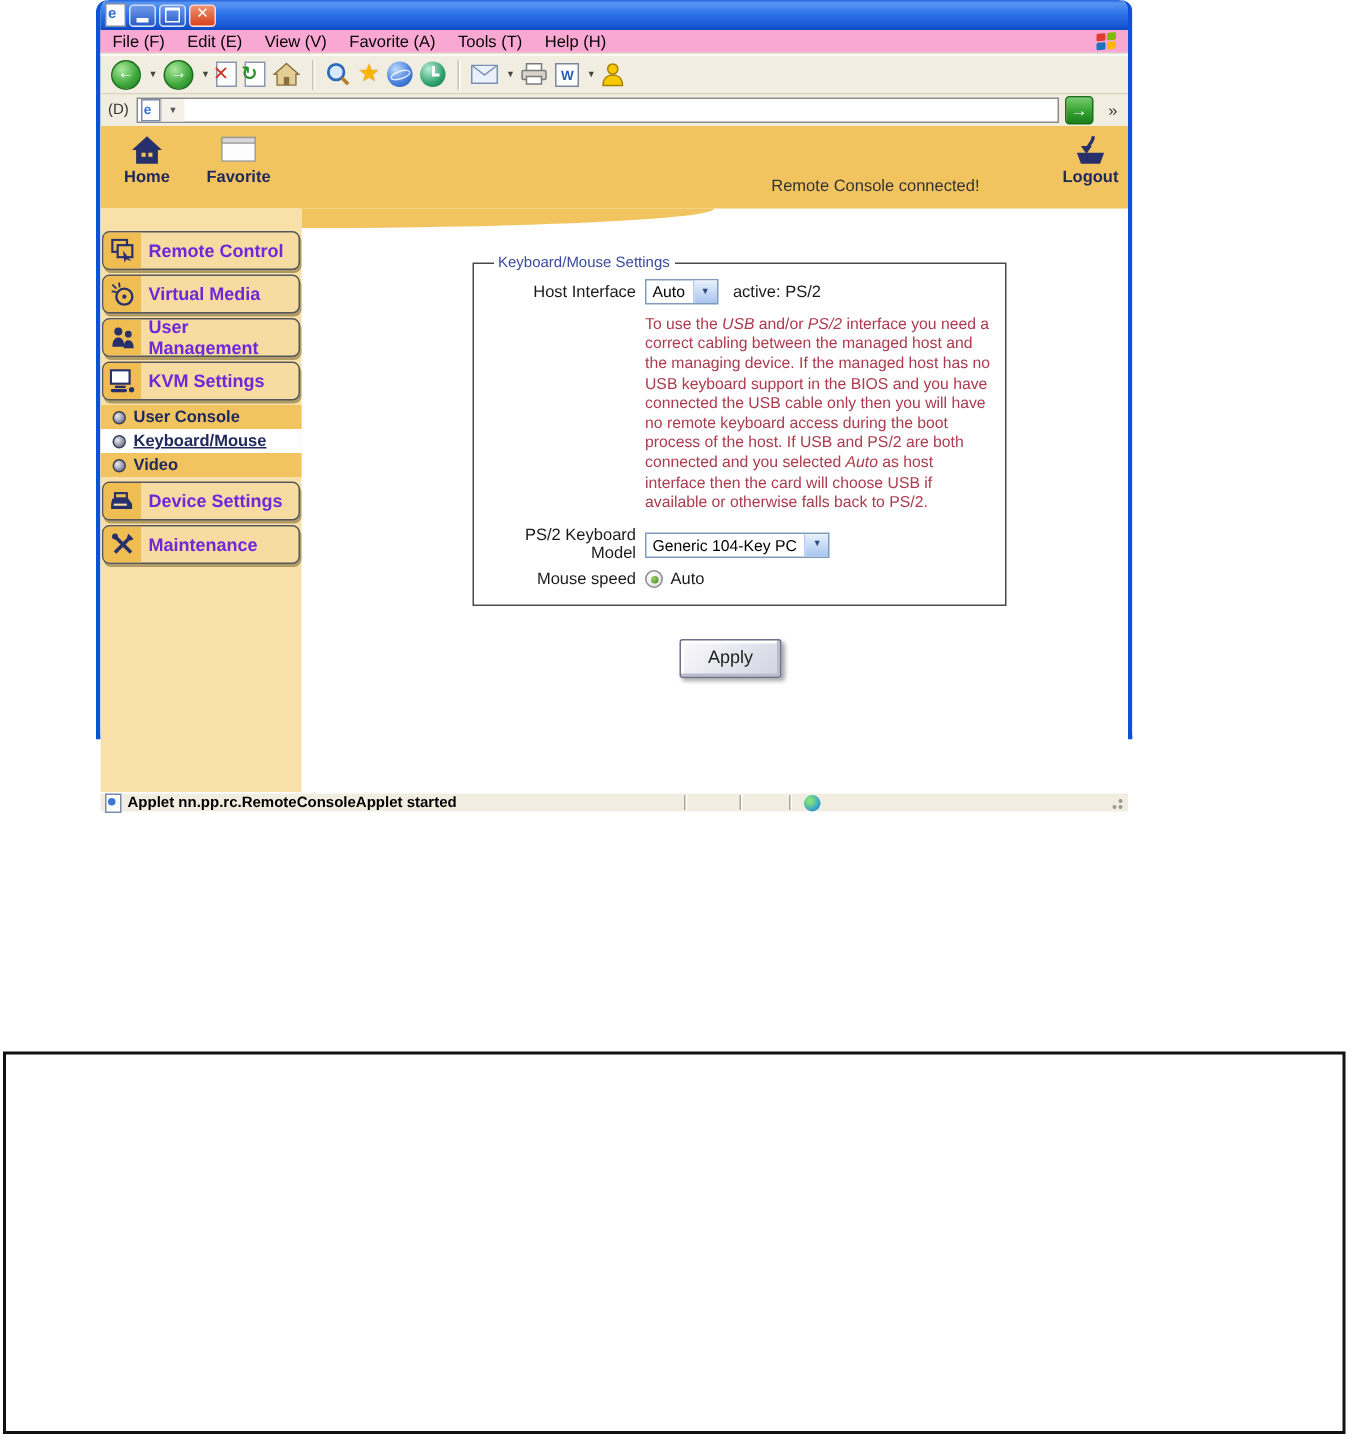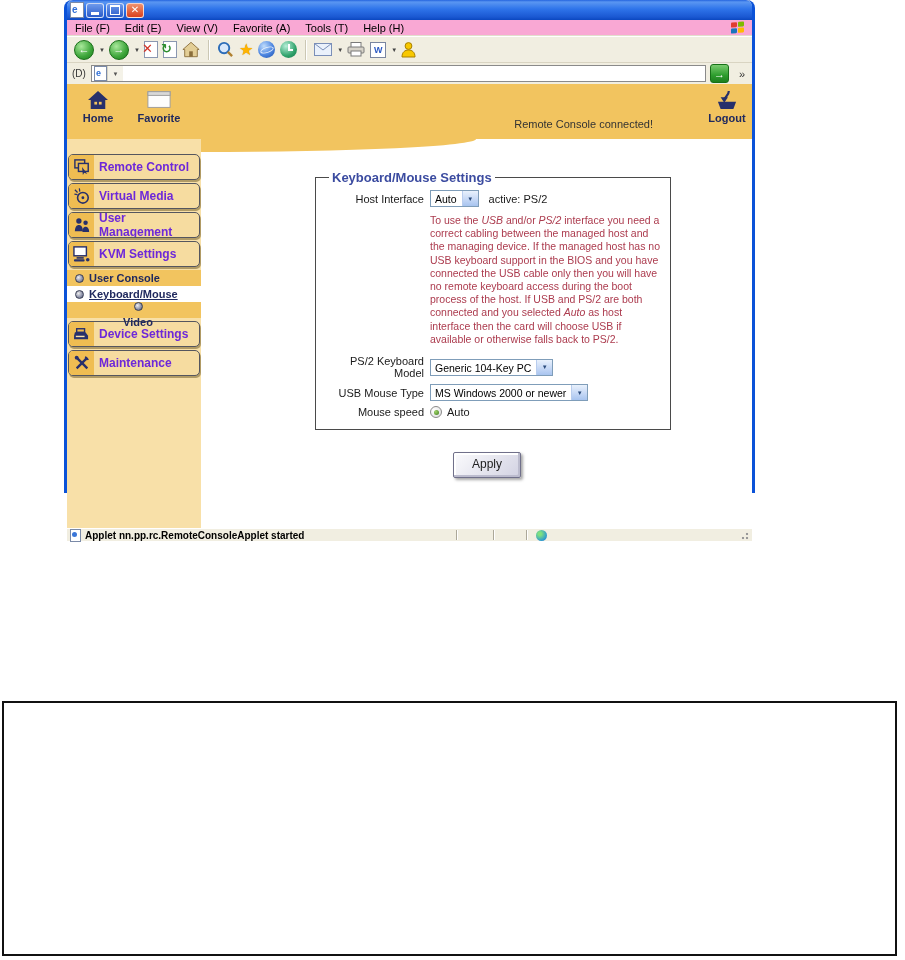--- a/index.html
+++ b/index.html
@@ -85,21 +85,21 @@
   .sub-row{height:16px;display:flex;align-items:center;gap:5px;padding-left:8px;background:#F2C45F;
     font-size:11px;font-weight:bold;color:#20295E;cursor:pointer;}
   .sub-row.selected{background:#fff;}
   .sub-row.selected .sub-lbl{text-decoration:underline;}
   .bullet{width:7px;height:7px;border-radius:50%;border:1px solid #3A3F55;flex:none;
     background:radial-gradient(circle at 35% 35%,#EEE,#8A8FA8 60%,#4A4F66);}
 
   
   .form-wrap{position:absolute;left:248px;top:86px;width:344px;}
   fieldset{border:1px solid #4A4A4A;margin:0;padding:5px 8px 8px 8px;background:#fff;}
-  legend{color:#3B4BA0;font-weight:bold;font-size:13px;padding:0 3px;margin-left:5px;}
+  legend{color:#3B4BA0;font-weight:normal;font-size:10px;padding:0 3px;margin-left:5px;}
   .frow{display:flex;align-items:center;margin-bottom:5px;}
   .flabel{width:100px;text-align:right;margin-right:6px;font-size:11px;color:#1A1A1A;flex:none;}
   .active-txt{margin-left:10px;font-size:11px;color:#1A1A1A;}
   .note{margin:7px 0 9px 106px;width:232px;font-size:10.5px;line-height:13.2px;color:#AC3B4E;}
   .note .it{font-style:italic;}
   .xsel{display:inline-flex;align-items:stretch;border:1px solid #7F9DB9;background:#fff;height:17px;
     font-size:10.5px;box-sizing:border-box;cursor:default;}
   .xsel .val{padding:1px 5px 0 4px;white-space:nowrap;color:#000;display:flex;align-items:center;}
   .xsel .arr{width:15px;display:flex;align-items:center;justify-content:center;font-size:6px;color:#2C4C7C;
     background:linear-gradient(180deg,#E9F1FC,#C3D6F5 60%,#A8C4EF);border-left:1px solid #B9CDEE;}
@@ -333,21 +333,21 @@
         </div>
 
         <div class="sub-row">
           <span class="bullet"></span>
           <span class="sub-lbl">User Console</span>
         </div>
         <div class="sub-row selected">
           <span class="bullet"></span>
           <span class="sub-lbl">Keyboard/Mouse</span>
         </div>
-        <div class="sub-row" style="margin-bottom:3px;flex-direction:column;">
+        <div class="sub-row" style="margin-bottom:3px;">
           <span class="bullet"></span>
           <span class="sub-lbl">Video</span>
         </div>
 
         <div class="sb-btn">
           <span class="sb-ico">
             <svg width="17" height="14" viewBox="0 0 19 16">
                 <path d="M2,6 h12 l3,4 v4 h-16 v-4 z" fill="#27306B"></path>
                 <rect x="4" y="2" width="9" height="4" fill="none" stroke="#27306B" stroke-width="1.6"></rect>
                 <rect x="3" y="10" width="10" height="1.6" fill="#F8E0A8"></rect>
@@ -384,27 +384,20 @@
           <div class="note"><span>To use the </span><span class="it">USB</span><span> and/or </span><span class="it">PS/2</span><span> interface you need a correct cabling between the managed host and the managing device. If the managed host has no USB keyboard support in the BIOS and you have connected the USB cable only then you will have no remote keyboard access during the boot process of the host. If USB and PS/2 are both connected and you selected </span><span class="it">Auto</span><span> as host interface then the card will choose USB if available or otherwise falls back to PS/2.</span></div>
 
           <div class="frow">
             <span class="flabel">PS/2 Keyboard Model</span>
             <span class="xsel">
               <span class="val">Generic 104-Key PC</span>
               <span class="arr">▼</span>
             </span>
           </div>
 
-          <div class="frow">
-            <span class="flabel">USB Mouse Type</span>
-            <span class="xsel">
-              <span class="val">MS Windows 2000 or newer</span>
-              <span class="arr">▼</span>
-            </span>
-          </div>
 
           <div class="frow" style="margin-bottom:3px;">
             <span class="flabel">Mouse speed</span>
             <span class="radio checked" id="radio-auto"></span>
             <span class="rlabel">Auto</span>
           </div>
 
         </fieldset>
 
         <div class="apply-row">

